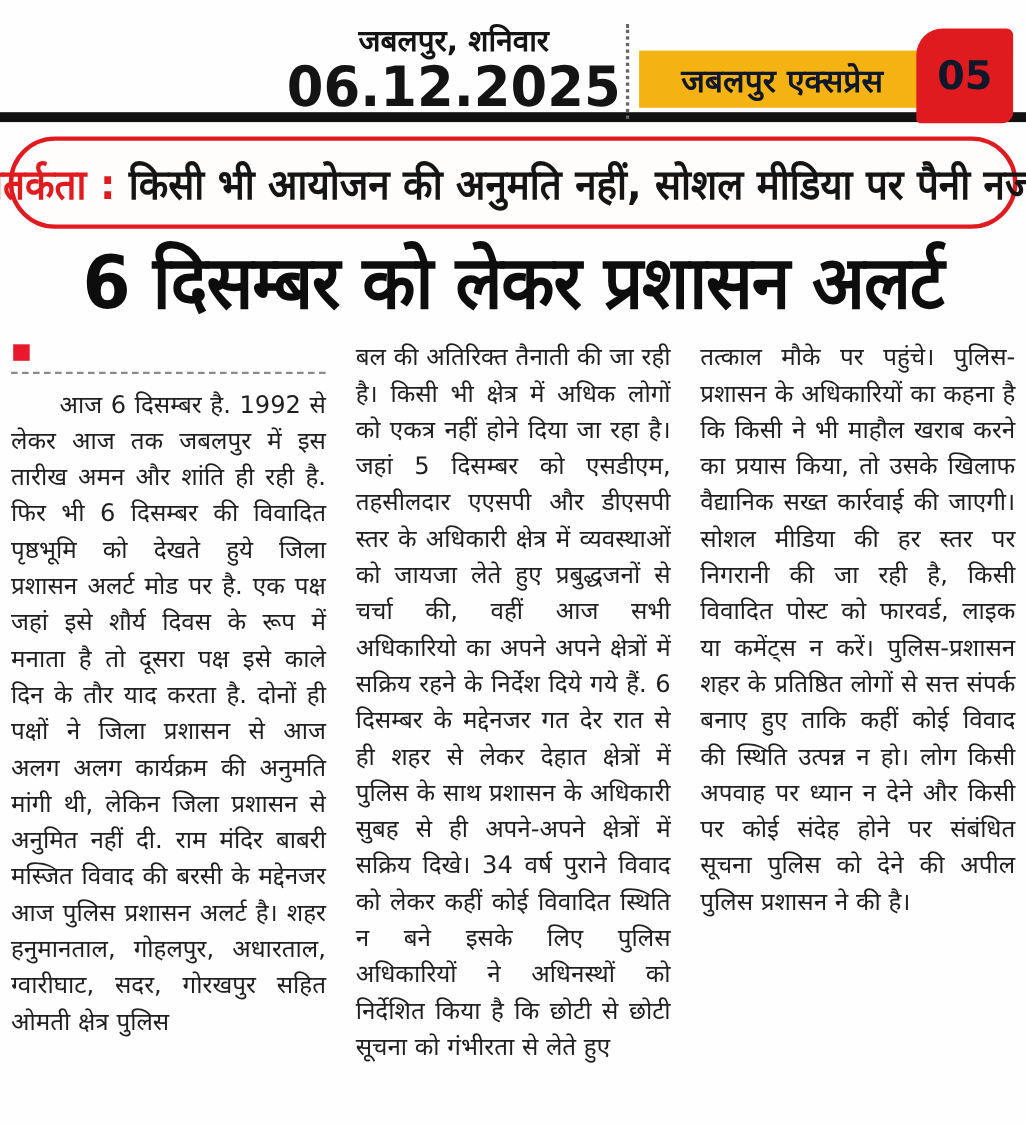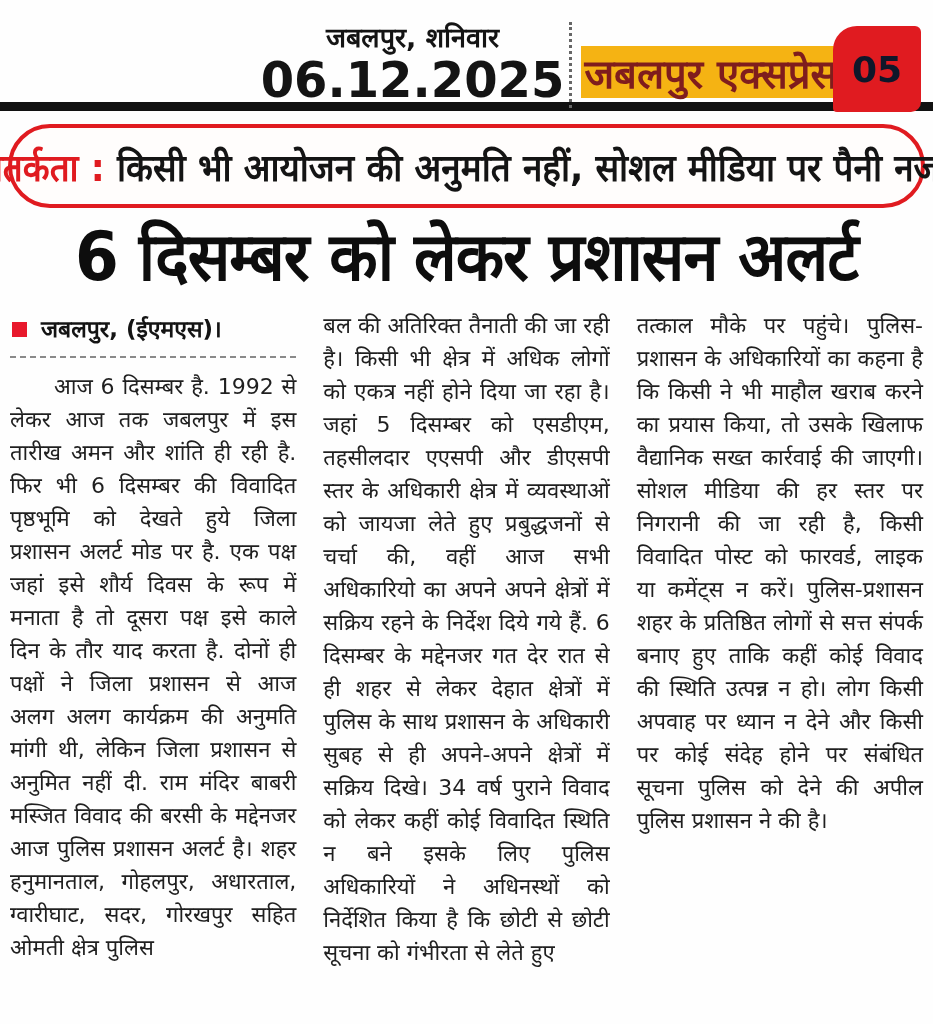--- a/index.html
+++ b/index.html
@@ -56,22 +56,22 @@
     height:86px;
     width:0;
     border-left:3px dotted #666;
   }
   .paper-banner{
     position:absolute;
     left:581px; top:30px;
     width:260px; height:52px;
     background:var(--yellow);
     display:flex; align-items:center; justify-content:center;
-    font-size:40px; font-weight:900;
-    color:#7f1d1d;
+    font-size:29px; font-weight:900;
+    color:#0f172a;
     white-space:nowrap;
   }
   .page-badge{
     position:absolute;
     left:833px; top:10px;
     width:88px; height:86px;
     background:var(--red);
     border-radius:24px 6px 10px 4px;
     display:flex; align-items:center; justify-content:center;
     color:#0f172a;
@@ -174,21 +174,20 @@
     </div>
   </div>
 
   <h1 class="headline">6 दिसम्बर को लेकर प्रशासन अलर्ट</h1>
 
   <div class="body-cols">
 
     <div class="col">
       <div class="byline">
         <span class="sq"></span>
-        <span class="byline-text">जबलपुर, (ईएमएस)।</span>
       </div>
       <p>आज 6 दिसम्बर है. 1992 से लेकर आज तक जबलपुर में इस तारीख अमन और शांति ही रही है. फिर भी 6 दिसम्बर की विवादित पृष्ठभूमि को देखते हुये जिला प्रशासन अलर्ट मोड पर है. एक पक्ष जहां इसे शौर्य दिवस के रूप में मनाता है तो दूसरा पक्ष इसे काले दिन के तौर याद करता है. दोनों ही पक्षों ने जिला प्रशासन से आज अलग अलग कार्यक्रम की अनुमति मांगी थी, लेकिन जिला प्रशासन से अनुमित नहीं दी. राम मंदिर बाबरी मस्जित विवाद की बरसी के मद्देनजर आज पुलिस प्रशासन अलर्ट है। शहर हनुमानताल, गोहलपुर, अधारताल, ग्वारीघाट, सदर, गोरखपुर सहित ओमती क्षेत्र पुलिस</p>
     </div>
 
     <div class="col">
       <p style="text-indent:0;">बल की अतिरिक्त तैनाती की जा रही है। किसी भी क्षेत्र में अधिक लोगों को एकत्र नहीं होने दिया जा रहा है। जहां 5 दिसम्बर को एसडीएम, तहसीलदार एएसपी और डीएसपी स्तर के अधिकारी क्षेत्र में व्यवस्थाओं को जायजा लेते हुए प्रबुद्धजनों से चर्चा की, वहीं आज सभी अधिकारियो का अपने अपने क्षेत्रों में सक्रिय रहने के निर्देश दिये गये हैं. 6 दिसम्बर के मद्देनजर गत देर रात से ही शहर से लेकर देहात क्षेत्रों में पुलिस के साथ प्रशासन के अधिकारी सुबह से ही अपने-अपने क्षेत्रों में सक्रिय दिखे।  34 वर्ष पुराने विवाद को लेकर कहीं कोई विवादित स्थिति न बने इसके लिए पुलिस अधिकारियों ने अधिनस्थों को निर्देशित किया है कि छोटी से छोटी सूचना को गंभीरता से लेते हुए</p>
     </div>
 
     <div class="col">
       <p style="text-indent:0;">तत्काल मौके पर पहुंचे। पुलिस-प्रशासन के अधिकारियों का कहना है कि किसी ने भी माहौल खराब करने का प्रयास किया, तो उसके खिलाफ वैद्यानिक सख्त कार्रवाई की जाएगी। सोशल मीडिया की हर स्तर पर निगरानी की जा रही है, किसी विवादित पोस्ट को फारवर्ड, लाइक या कमेंट्स न करें। पुलिस-प्रशासन शहर के प्रतिष्ठित लोगों से सत्त संपर्क बनाए हुए ताकि कहीं कोई विवाद की स्थिति उत्पन्न न हो। लोग किसी अपवाह पर ध्यान न देने और किसी पर कोई संदेह होने पर संबंधित सूचना पुलिस को देने की अपील पुलिस प्रशासन ने की है।</p>

